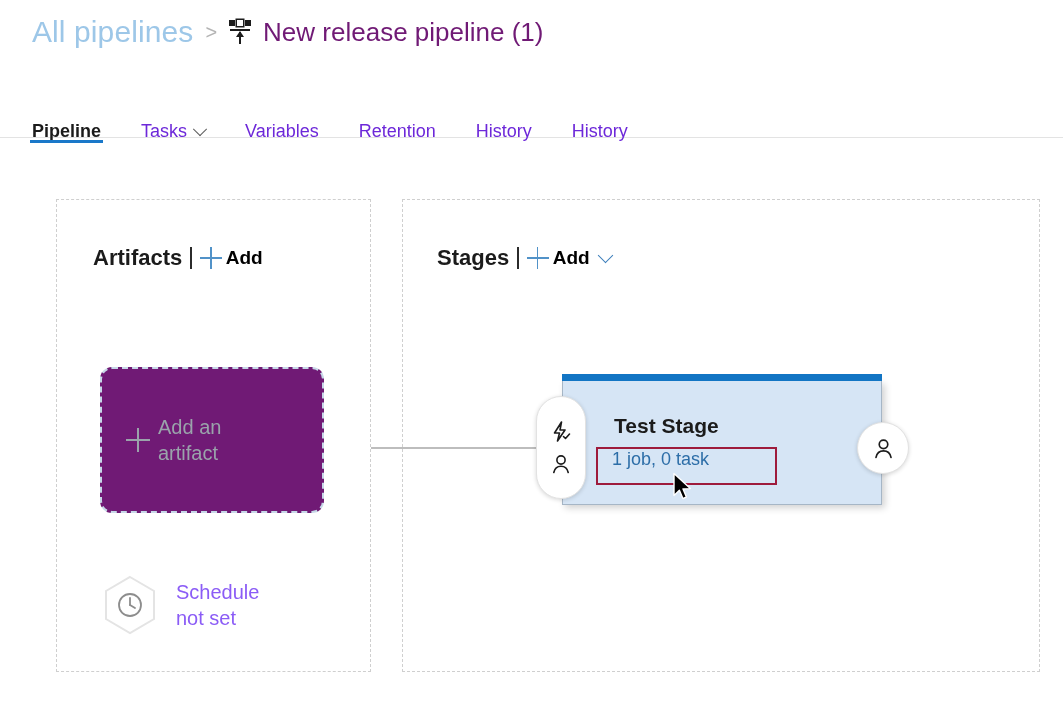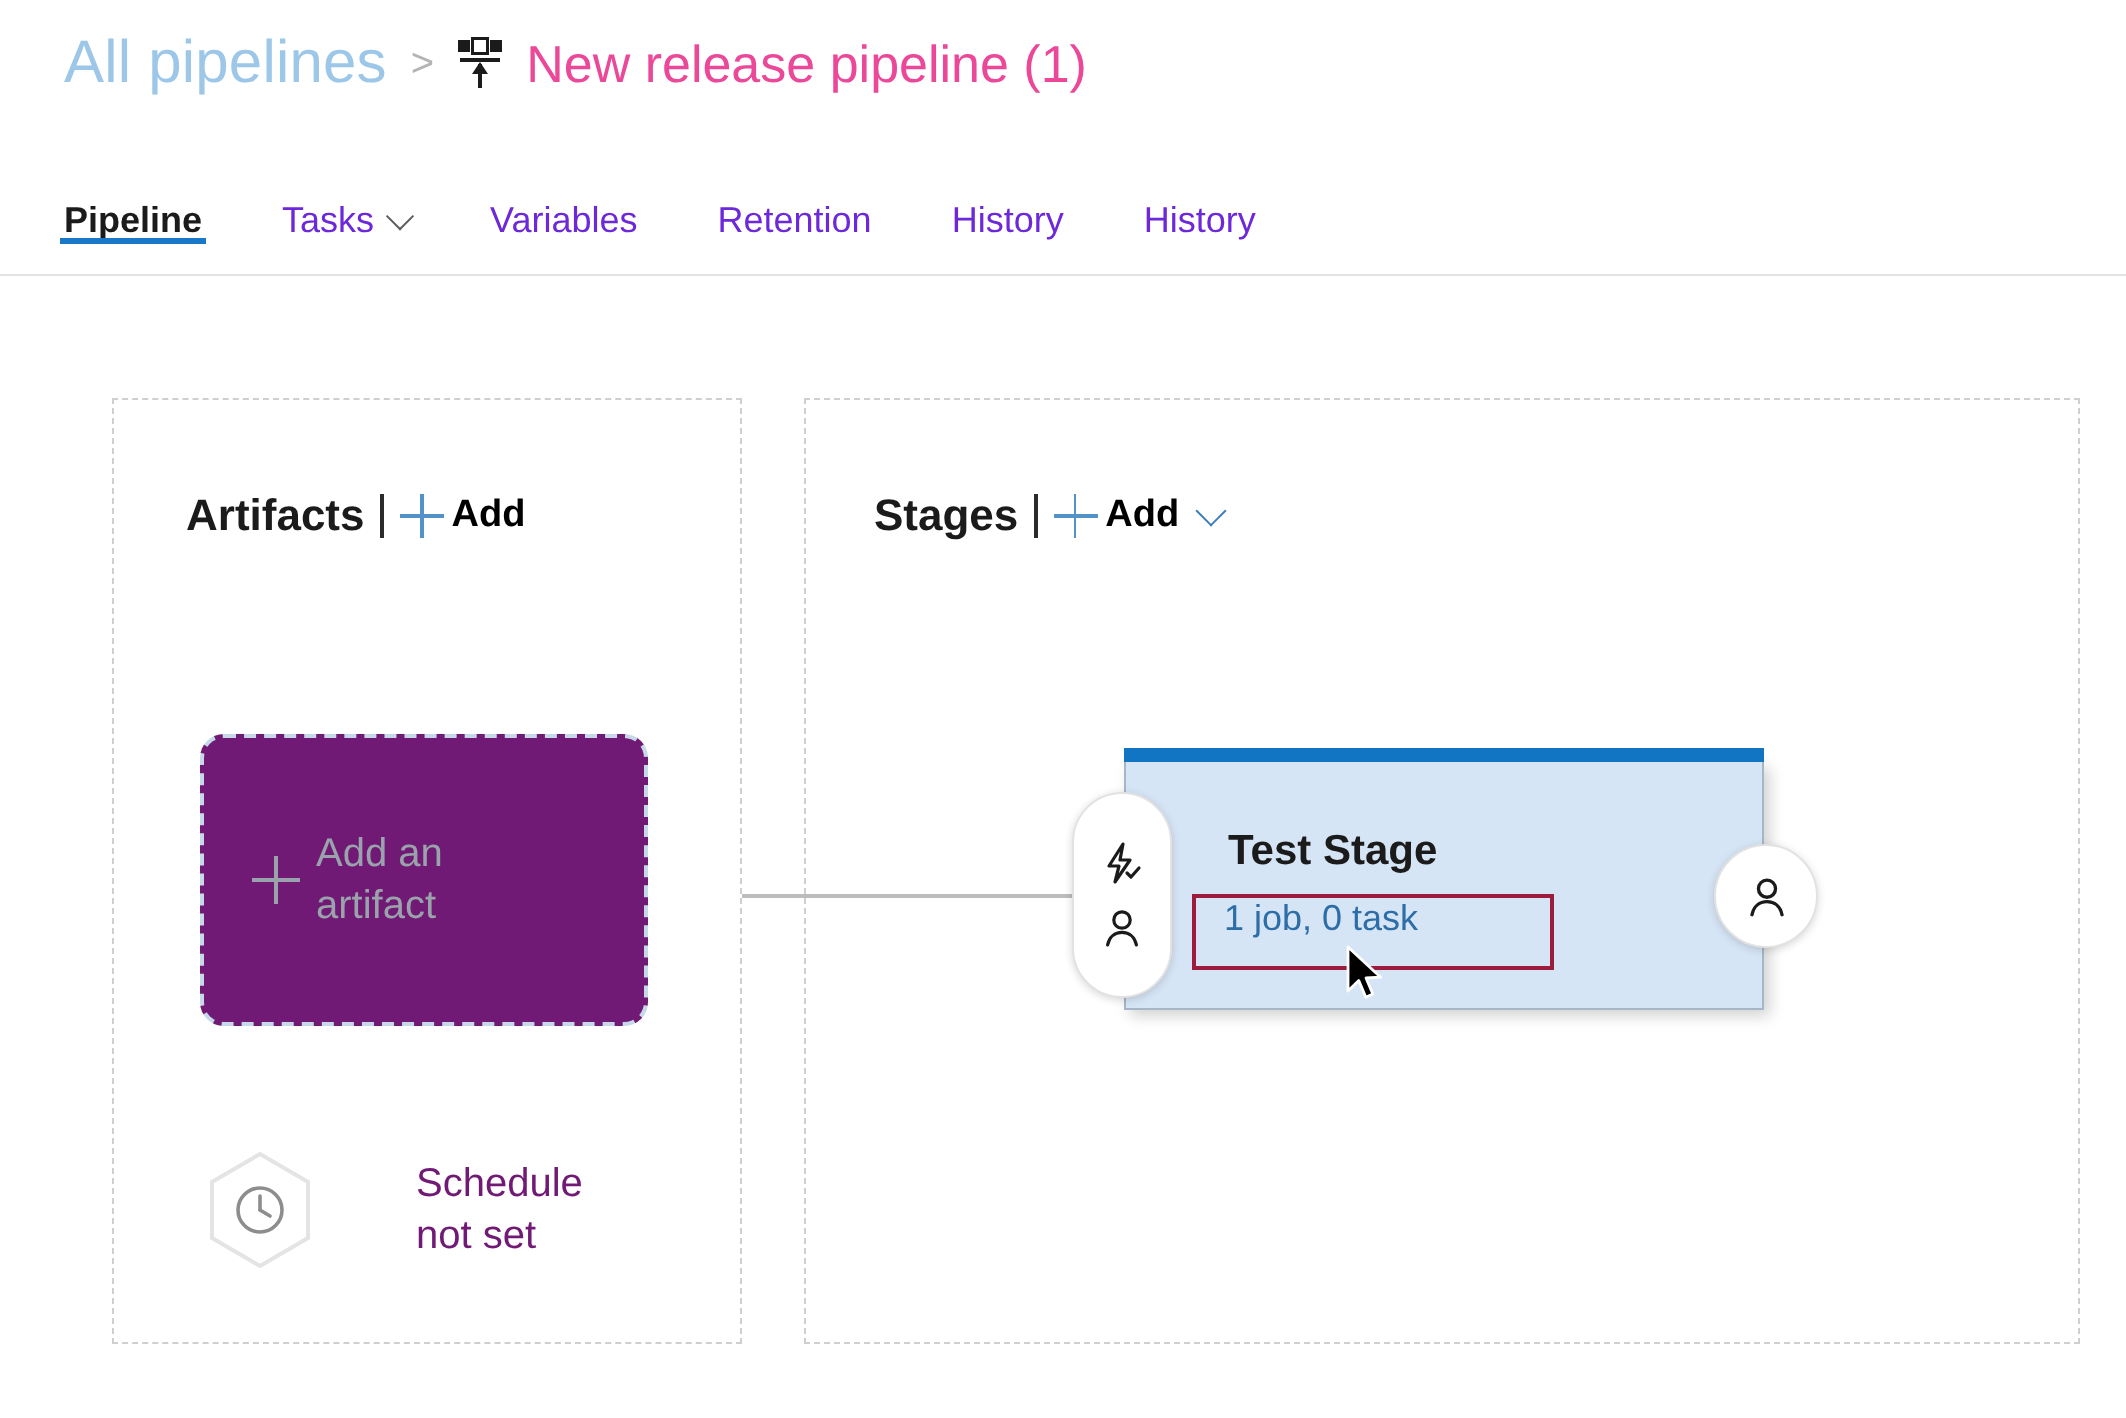--- a/index.html
+++ b/index.html
@@ -36,21 +36,21 @@
   .crumb-sep {
     font-size: 20px;
     color: #b4b4b4;
     padding: 0 2px;
   }
   .crumb-current {
     display: flex;
     align-items: center;
     gap: 12px;
     font-size: 26px;
-    color: #ec4899;
+    color: #701a75;
   }
   .release-icon {
     width: 22px;
     height: 24px;
     position: relative;
     display: inline-block;
     flex: none;
   }
   .release-icon .sq {
     position: absolute;
@@ -93,23 +93,23 @@
     position: absolute;
     left: 0;
     top: 82px;
     width: 1063px;
     height: 55px;
     border-bottom: 1px solid #e3e3e3;
   }
   .tabs {
     position: absolute;
     left: 30px;
-    top: 6px;
-    display: flex;
-    align-items: flex-start;
+    top: 16px;
+    display: flex;
+    align-items: center;
     gap: 36px;
     height: 100%;
   }
   .tab {
     position: relative;
     font-size: 18px;
     color: #6d28d9;
     padding: 12px 2px 0 2px;
     cursor: pointer;
     display: flex;
@@ -262,23 +262,22 @@
   }
   .hexwrap {
     position: relative;
     width: 56px;
     height: 60px;
     flex: none;
   }
   .hexwrap svg { display: block; }
   .schedule-label {
     font-size: 20px;
-    color: #701a75;
+    color: #8b5cf6;
     line-height: 1.3;
-    margin-left: 32px;
   }
 
   
   .connector {
     position: absolute;
     left: 371px;
     top: 447px;
     width: 192px;
     height: 1.5px;
     background: #bdbdbd;

